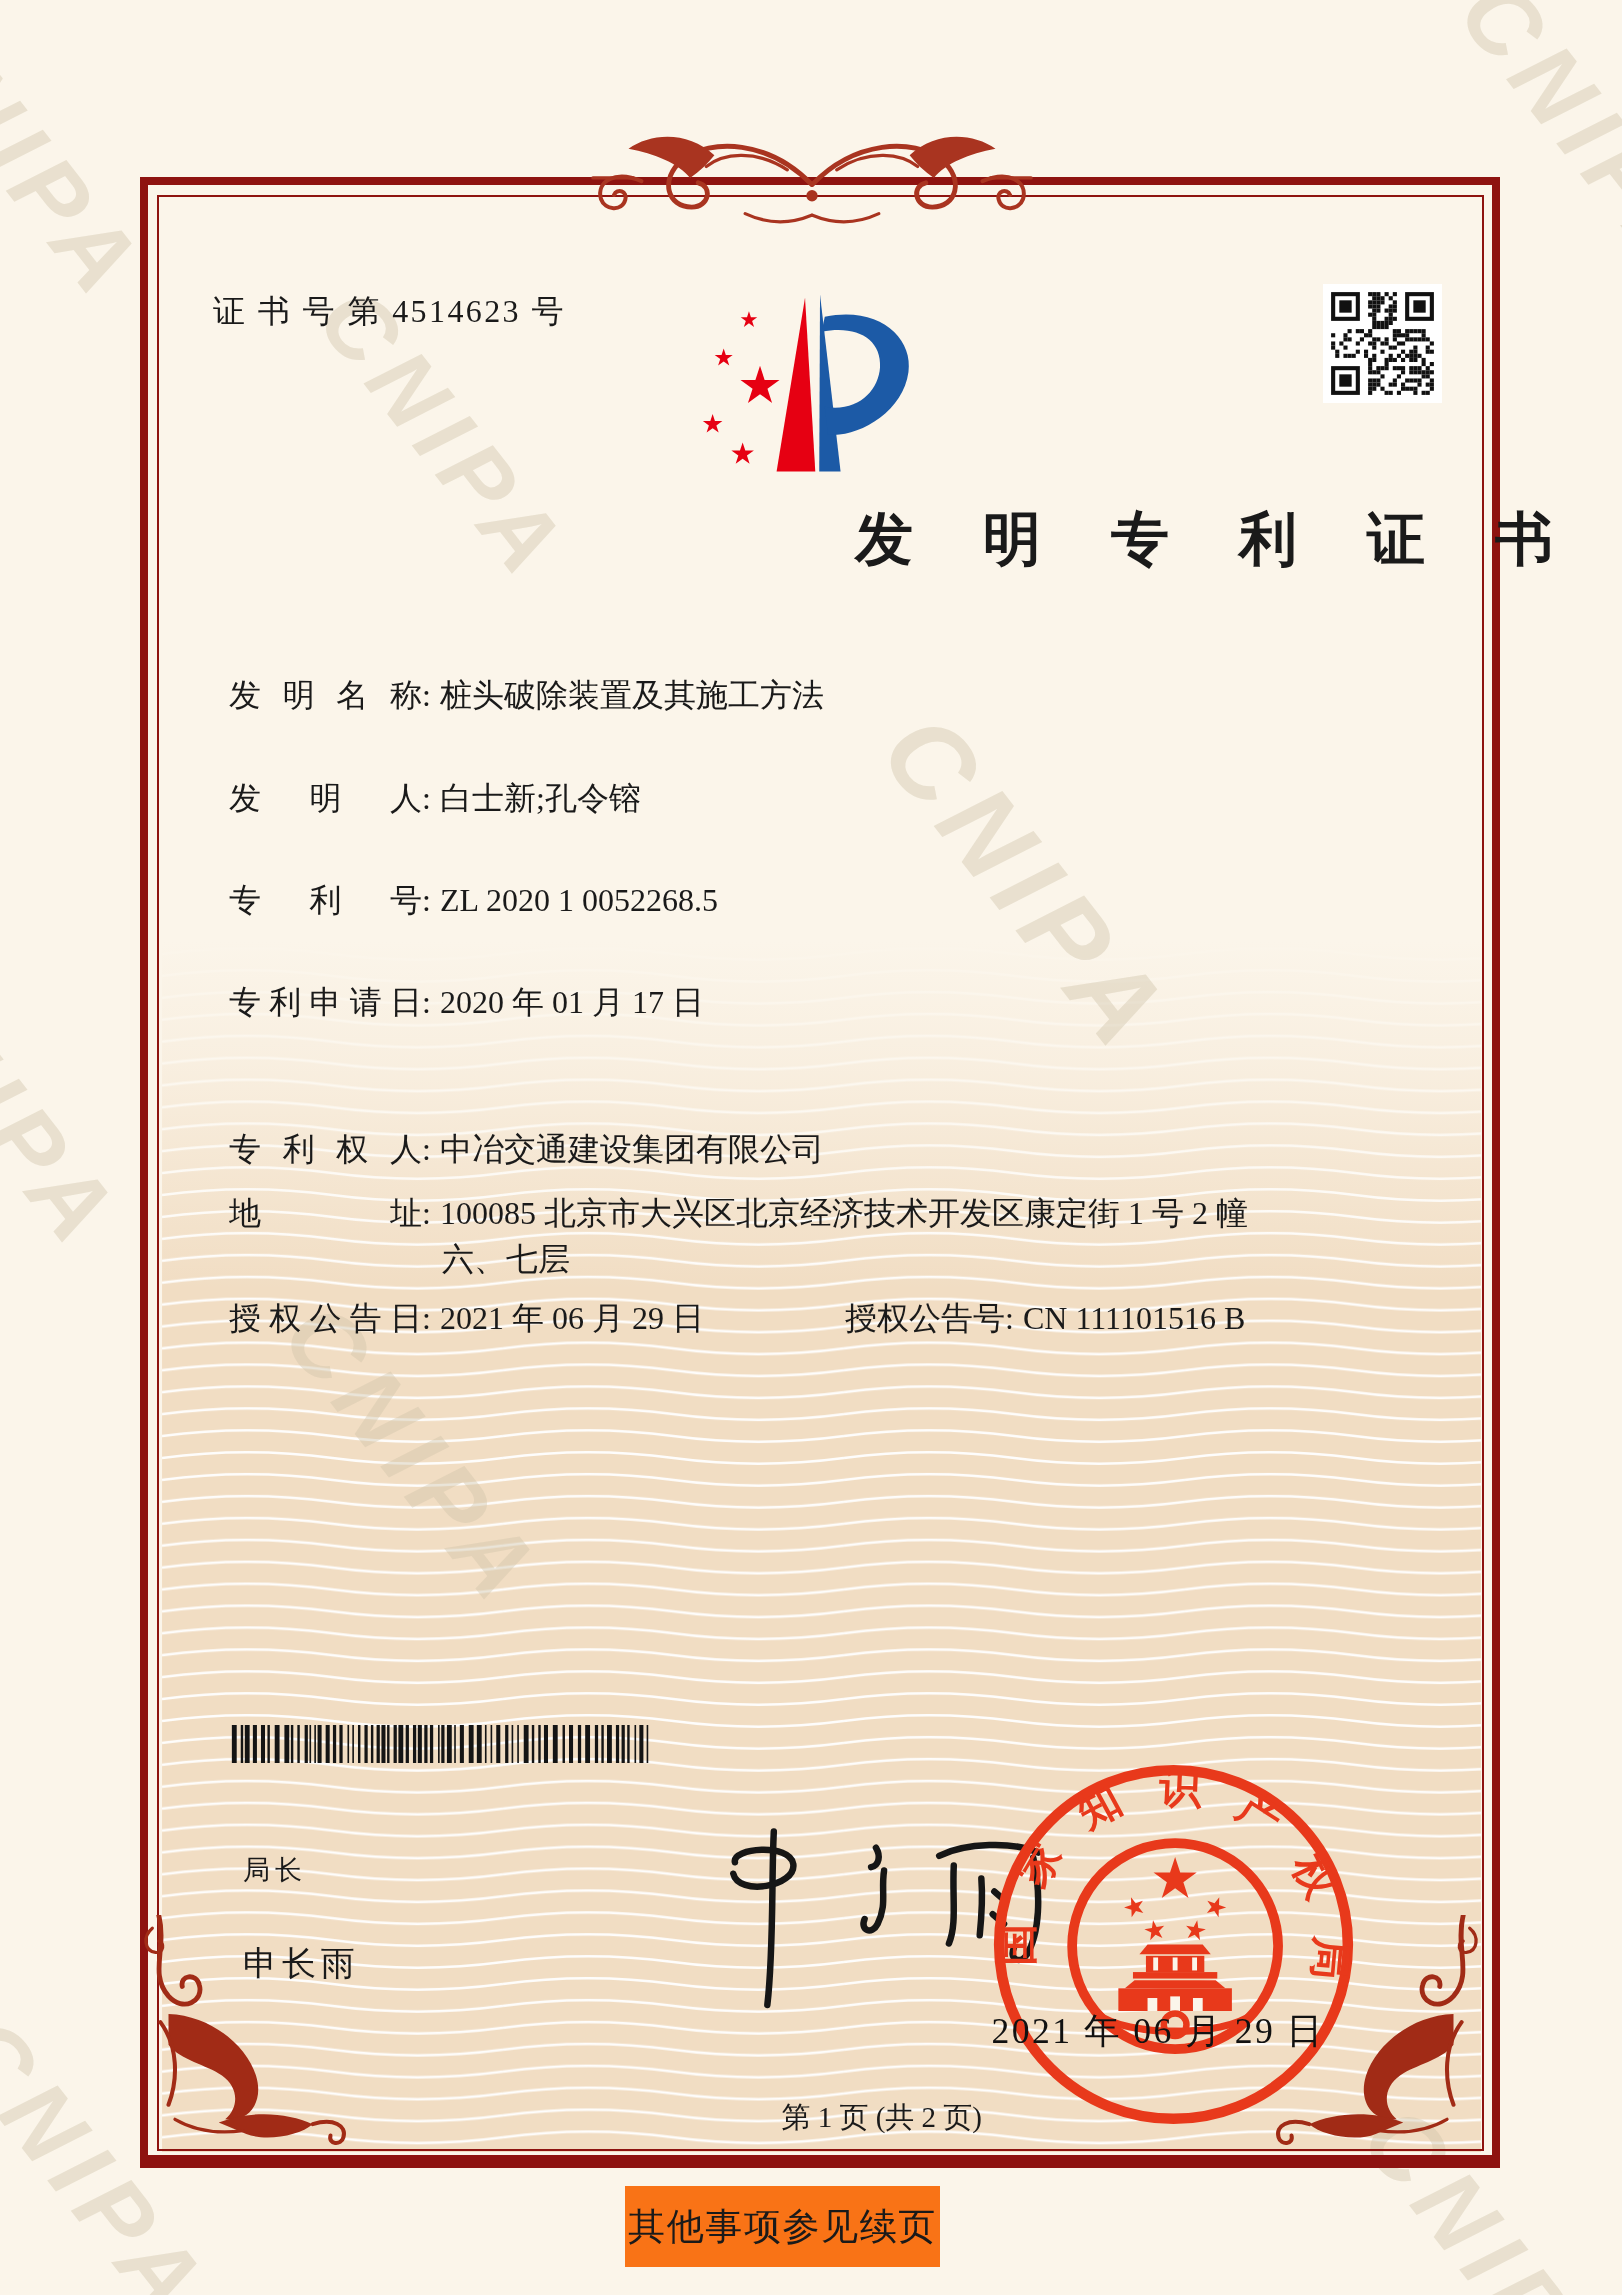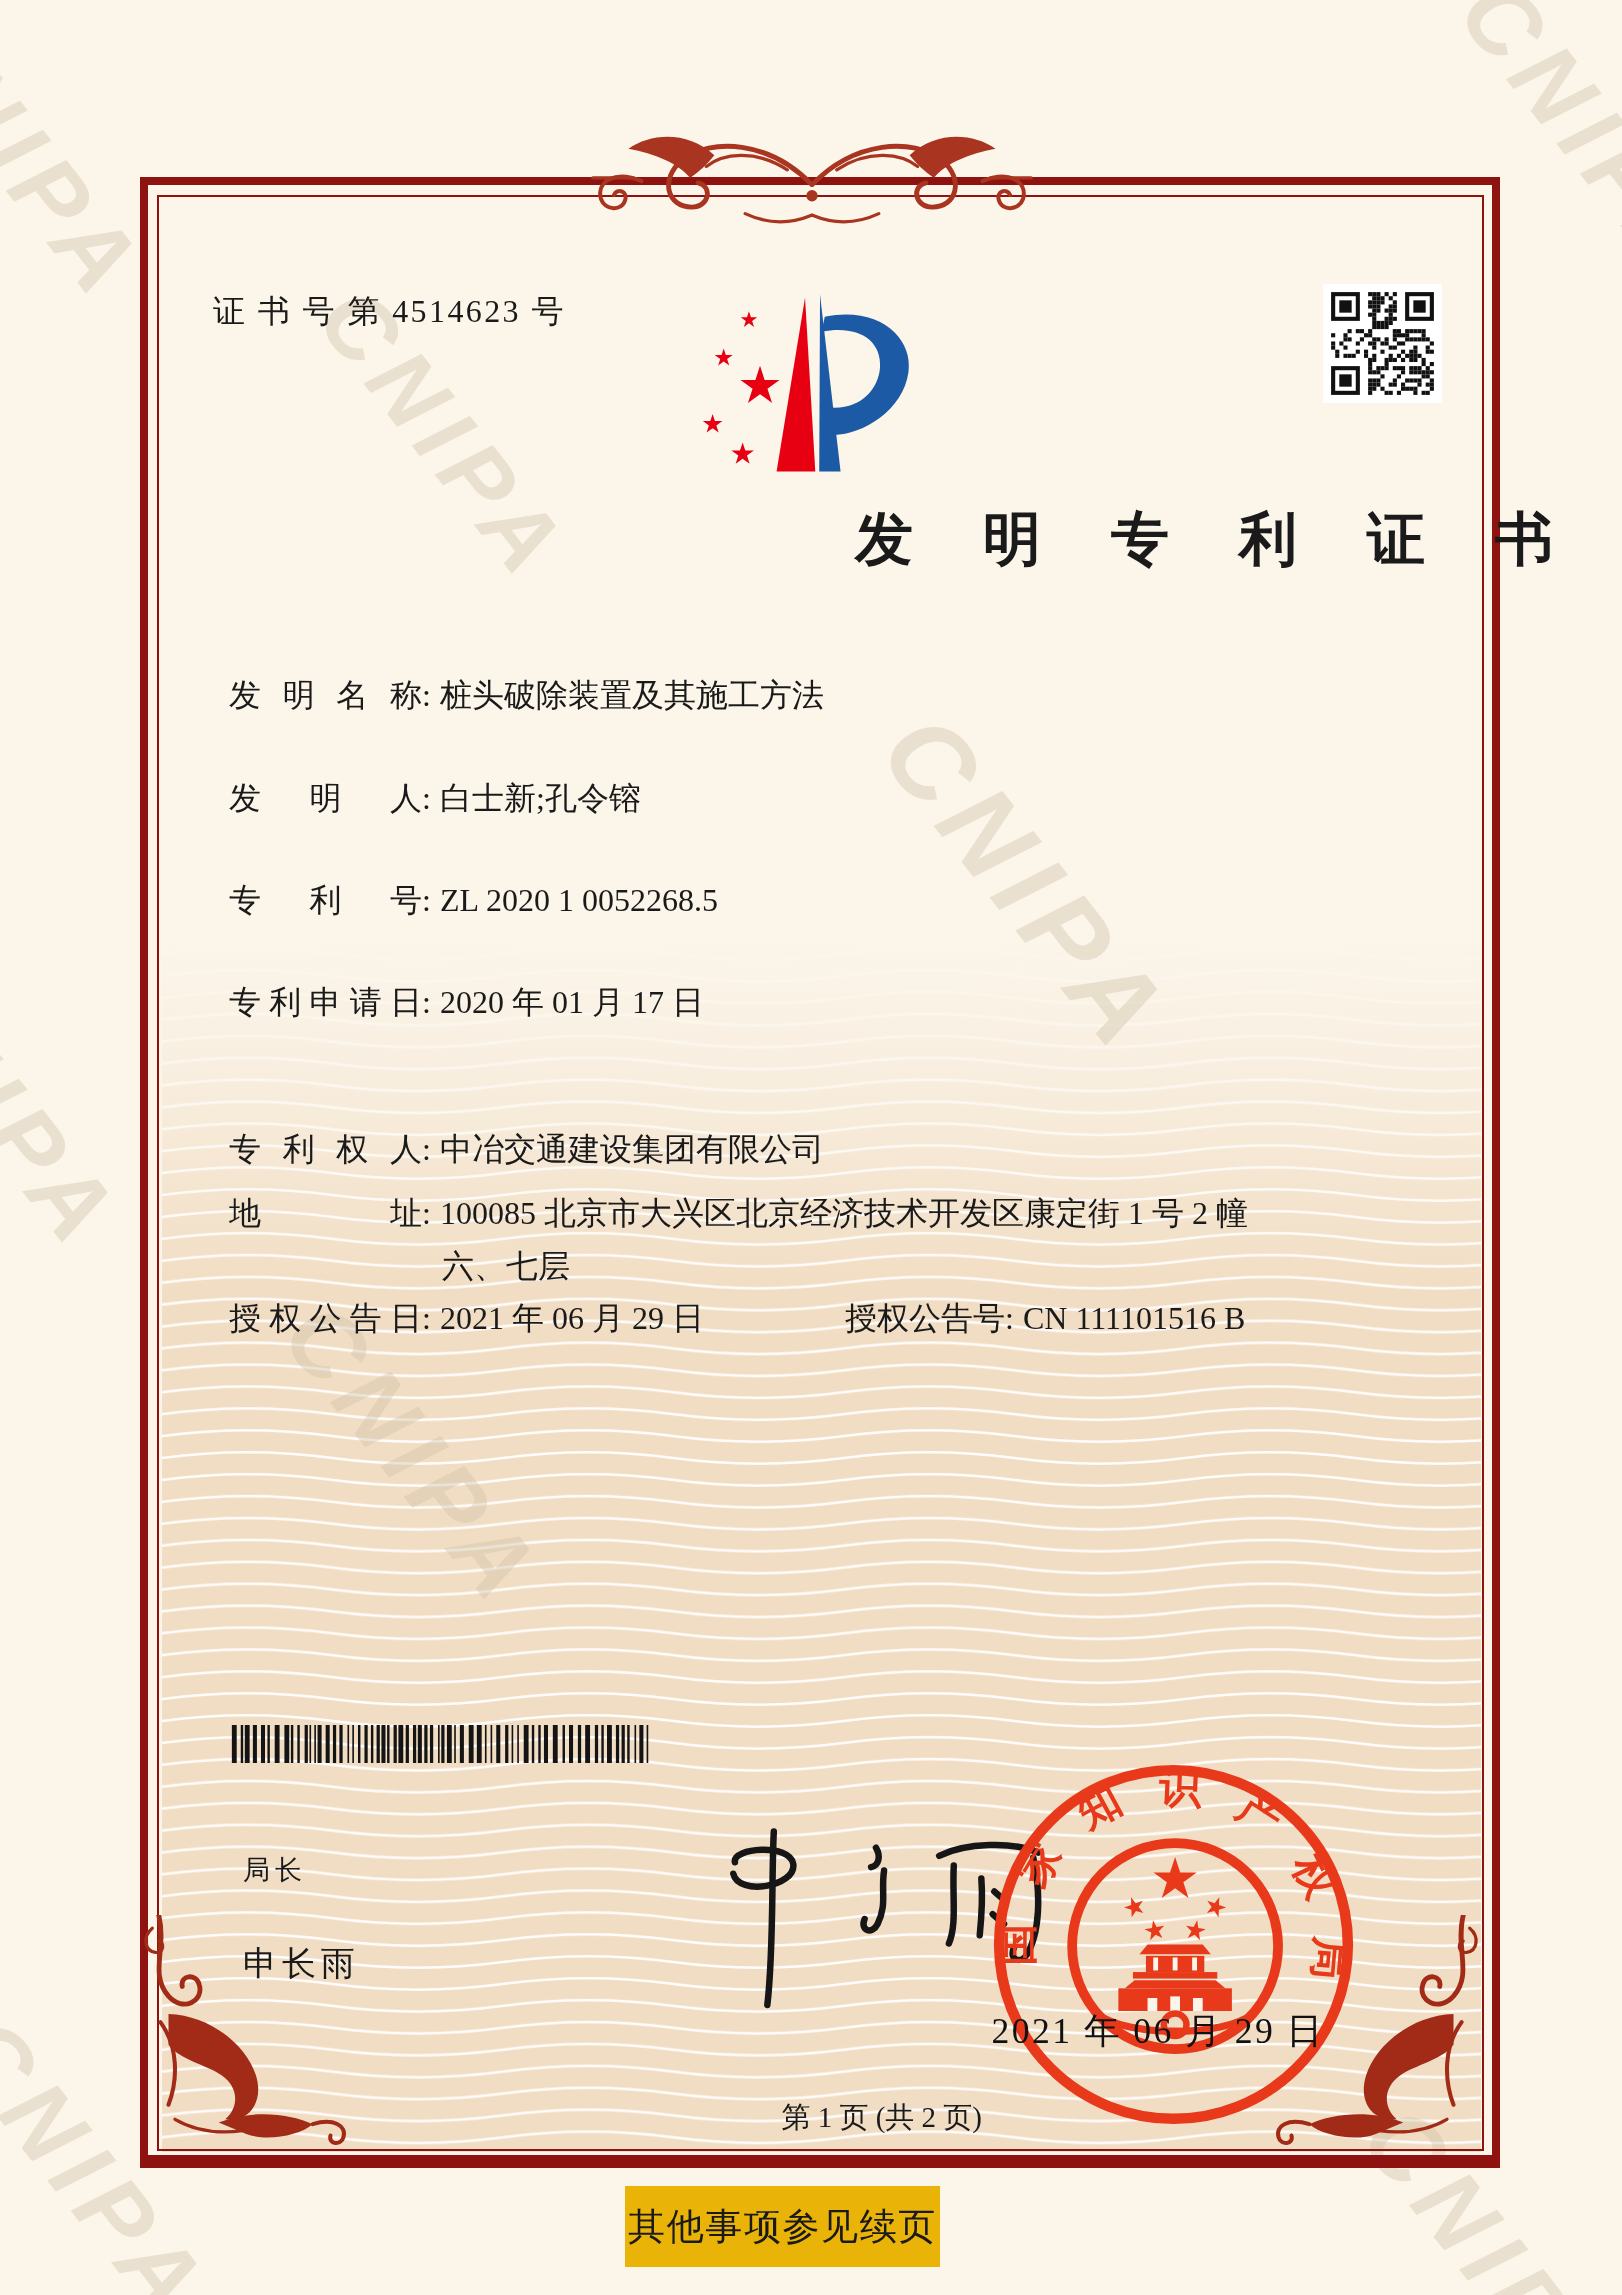--- a/index.html
+++ b/index.html
@@ -27,35 +27,35 @@
   .cert-no{position:absolute; left:213px; top:290px; z-index:5; font-size:32px; letter-spacing:2.4px;}
   .logo{position:absolute; left:700px; top:287px; z-index:5;}
   .qr{position:absolute; left:1323px; top:284px; z-index:5;}
   .title{position:absolute; left:0; top:501px; width:1623px; z-index:5; text-align:right;
     font-size:58px; font-weight:bold; letter-spacing:70px; text-indent:70px; white-space:nowrap;}
   
   .row{position:absolute; left:229px; width:1209px; z-index:5; font-size:32px; line-height:39px;}
   .lbl{display:inline-block; width:193px; text-align:justify; text-align-last:justify; vertical-align:top;}
   .colon{display:inline-block; width:18px; vertical-align:top;}
   .val{display:inline-block; vertical-align:top;}
-  .val2{margin-left:213px; margin-top:14px;}
+  .val2{margin-left:213px; margin-top:7px;}
   .grant2{position:absolute; left:616px; top:0;}
   
   .body-text{position:absolute; left:227px; top:1344px; width:1204px; z-index:5;
     font-size:32px; line-height:45px; text-align:justify;}
   .body-text p{margin:0; text-indent:2em;}
   
   .barcode{position:absolute; left:231px; top:1725px; z-index:5;}
   .director-title{position:absolute; left:243px; top:1852px; z-index:5; font-size:27px; letter-spacing:4.9px;}
   .director-name{position:absolute; left:243px; top:1941px; z-index:5; font-size:34px; letter-spacing:4.9px;}
   .sig{position:absolute; left:696px; top:1820px; z-index:6;}
   .seal{position:absolute; left:987px; top:1758px; z-index:6;}
   .page-info{position:absolute; left:576px; top:2098px; width:406px; z-index:5; text-align:right; font-size:29px;}
   .note-box{position:absolute; left:625px; top:2186px; width:315px; height:81px; z-index:5;
-    background:#eab308; display:flex; align-items:center; justify-content:center;}
+    background:#f97316; display:flex; align-items:center; justify-content:center;}
   .note-box span{font-size:37px; letter-spacing:1.6px; font-weight:500;}
 </style>
 </head>
 <body>
 
 <div class="page">
 
   <svg class="waves" width="1319" height="1211" viewBox="0 0 1625 1492">
     <defs>
       <pattern id="wv" width="420" height="27" patternUnits="userSpaceOnUse">

